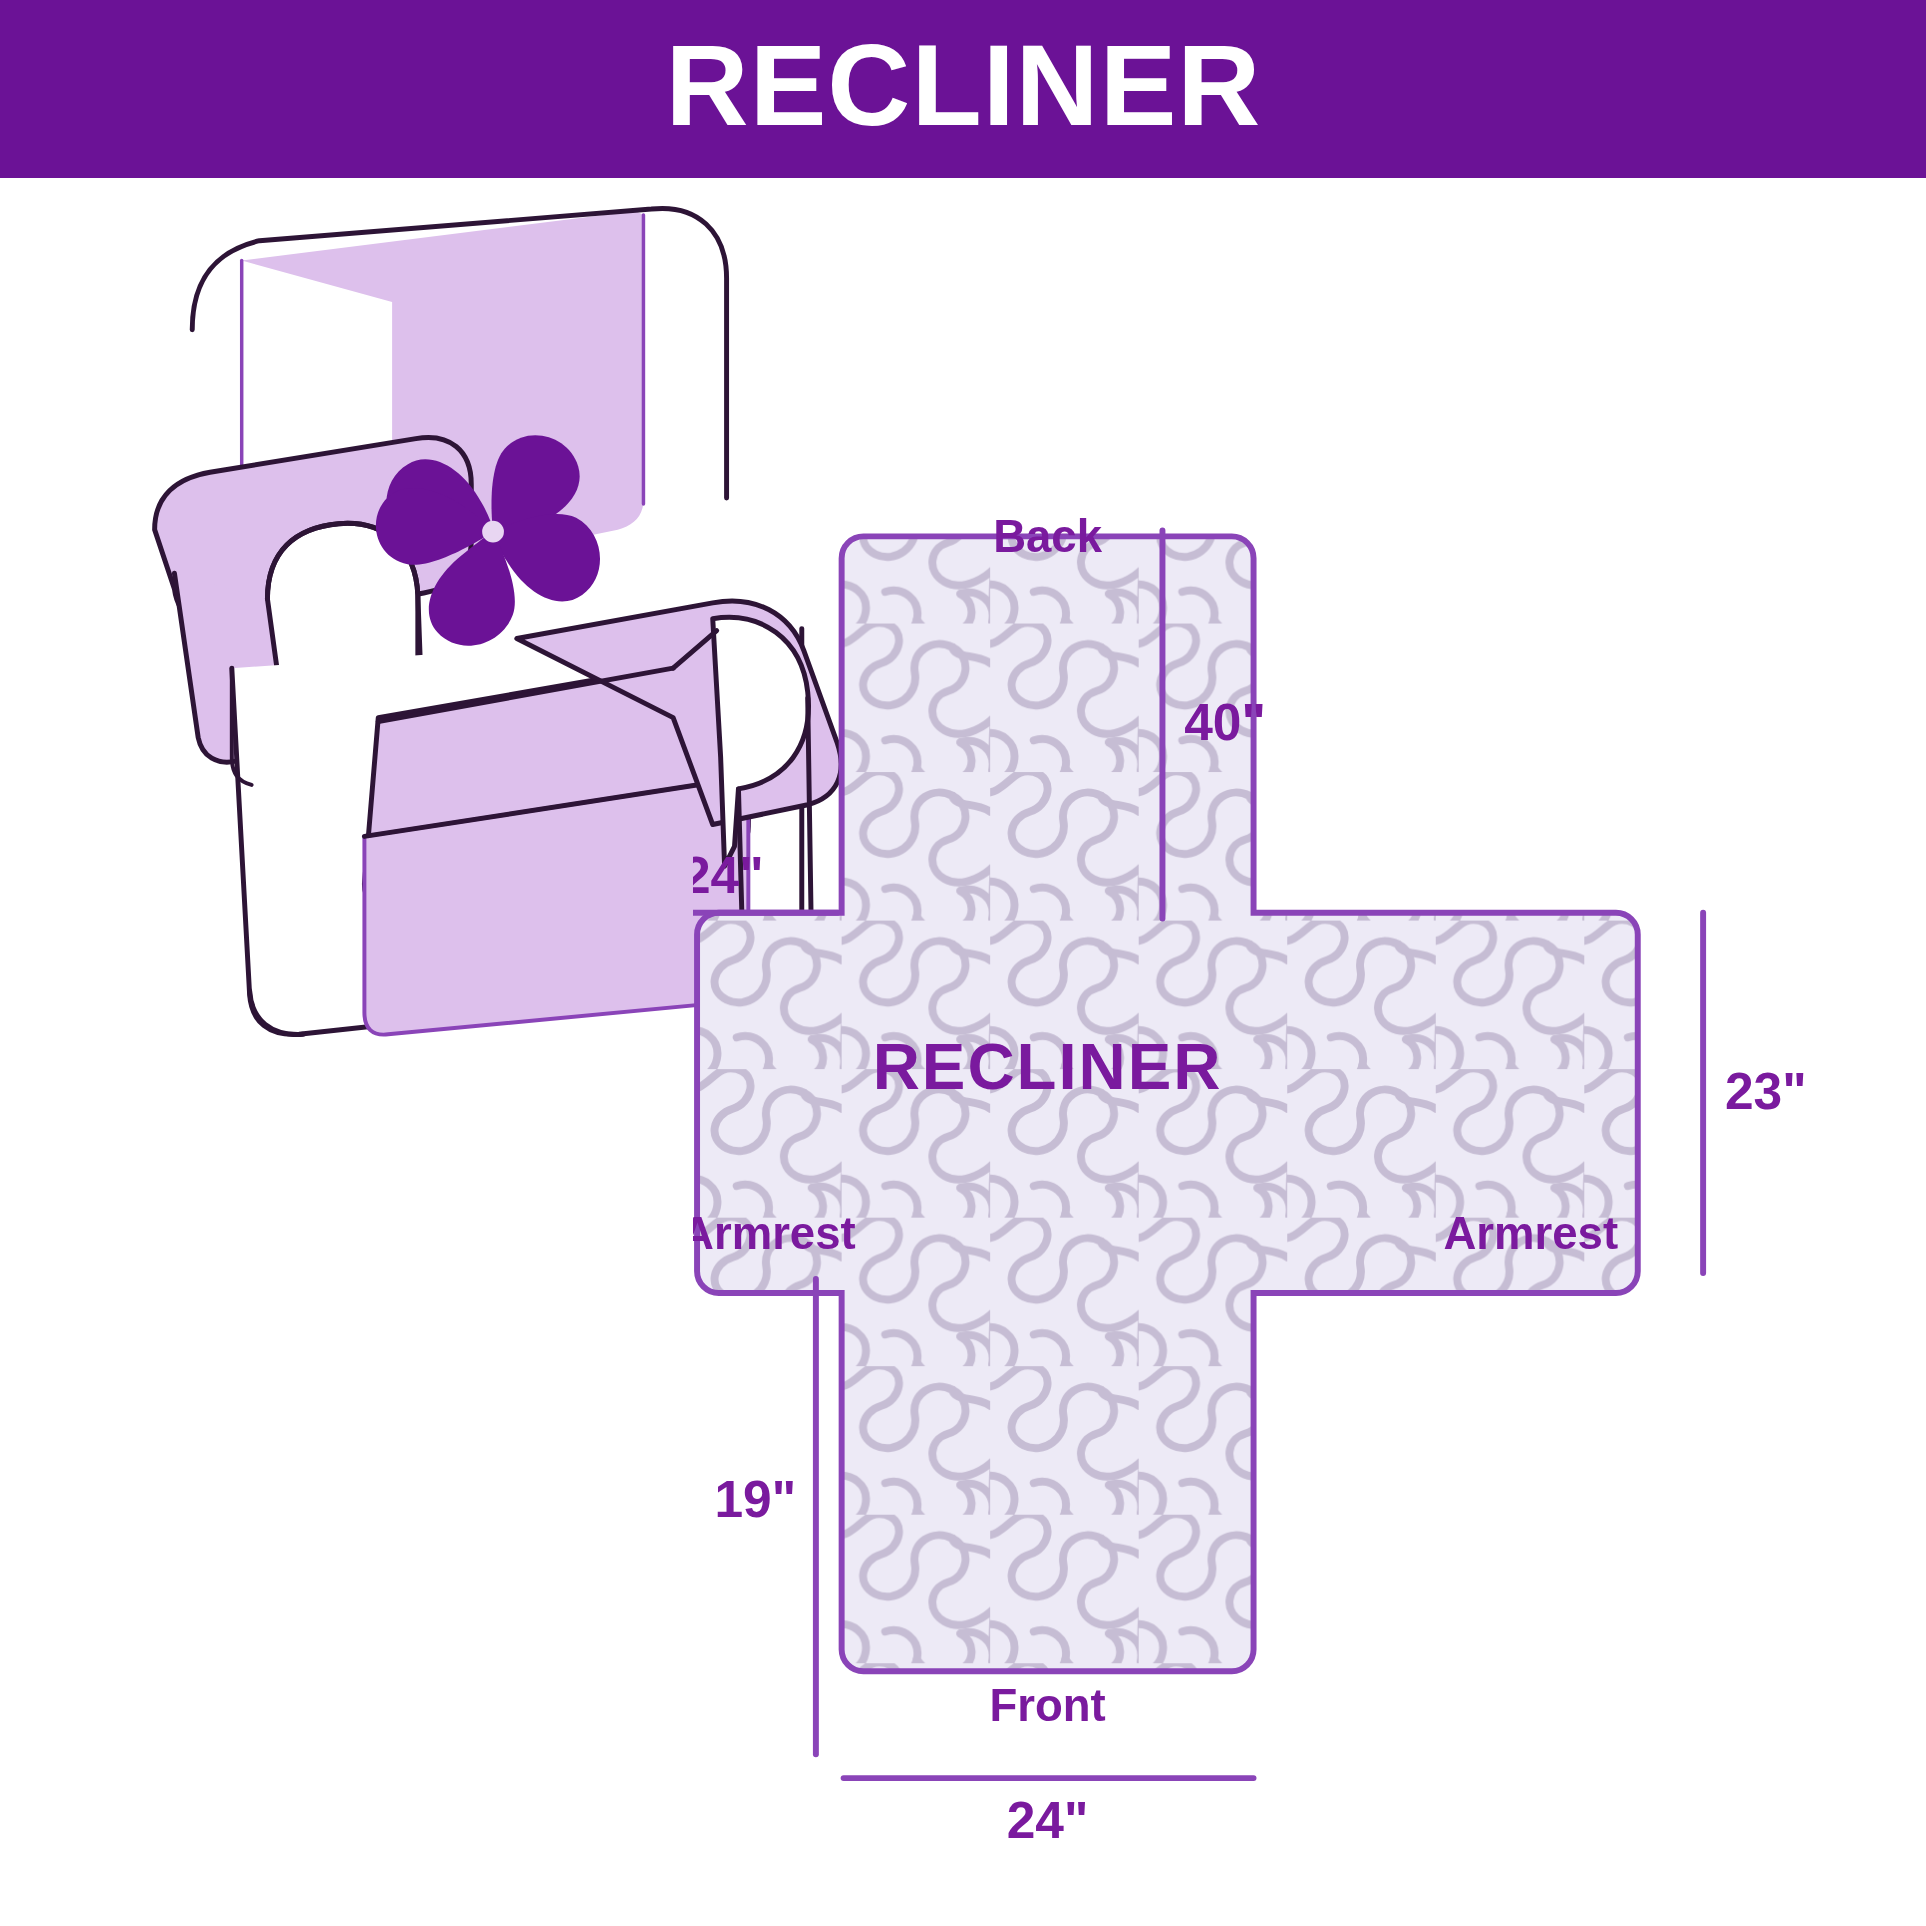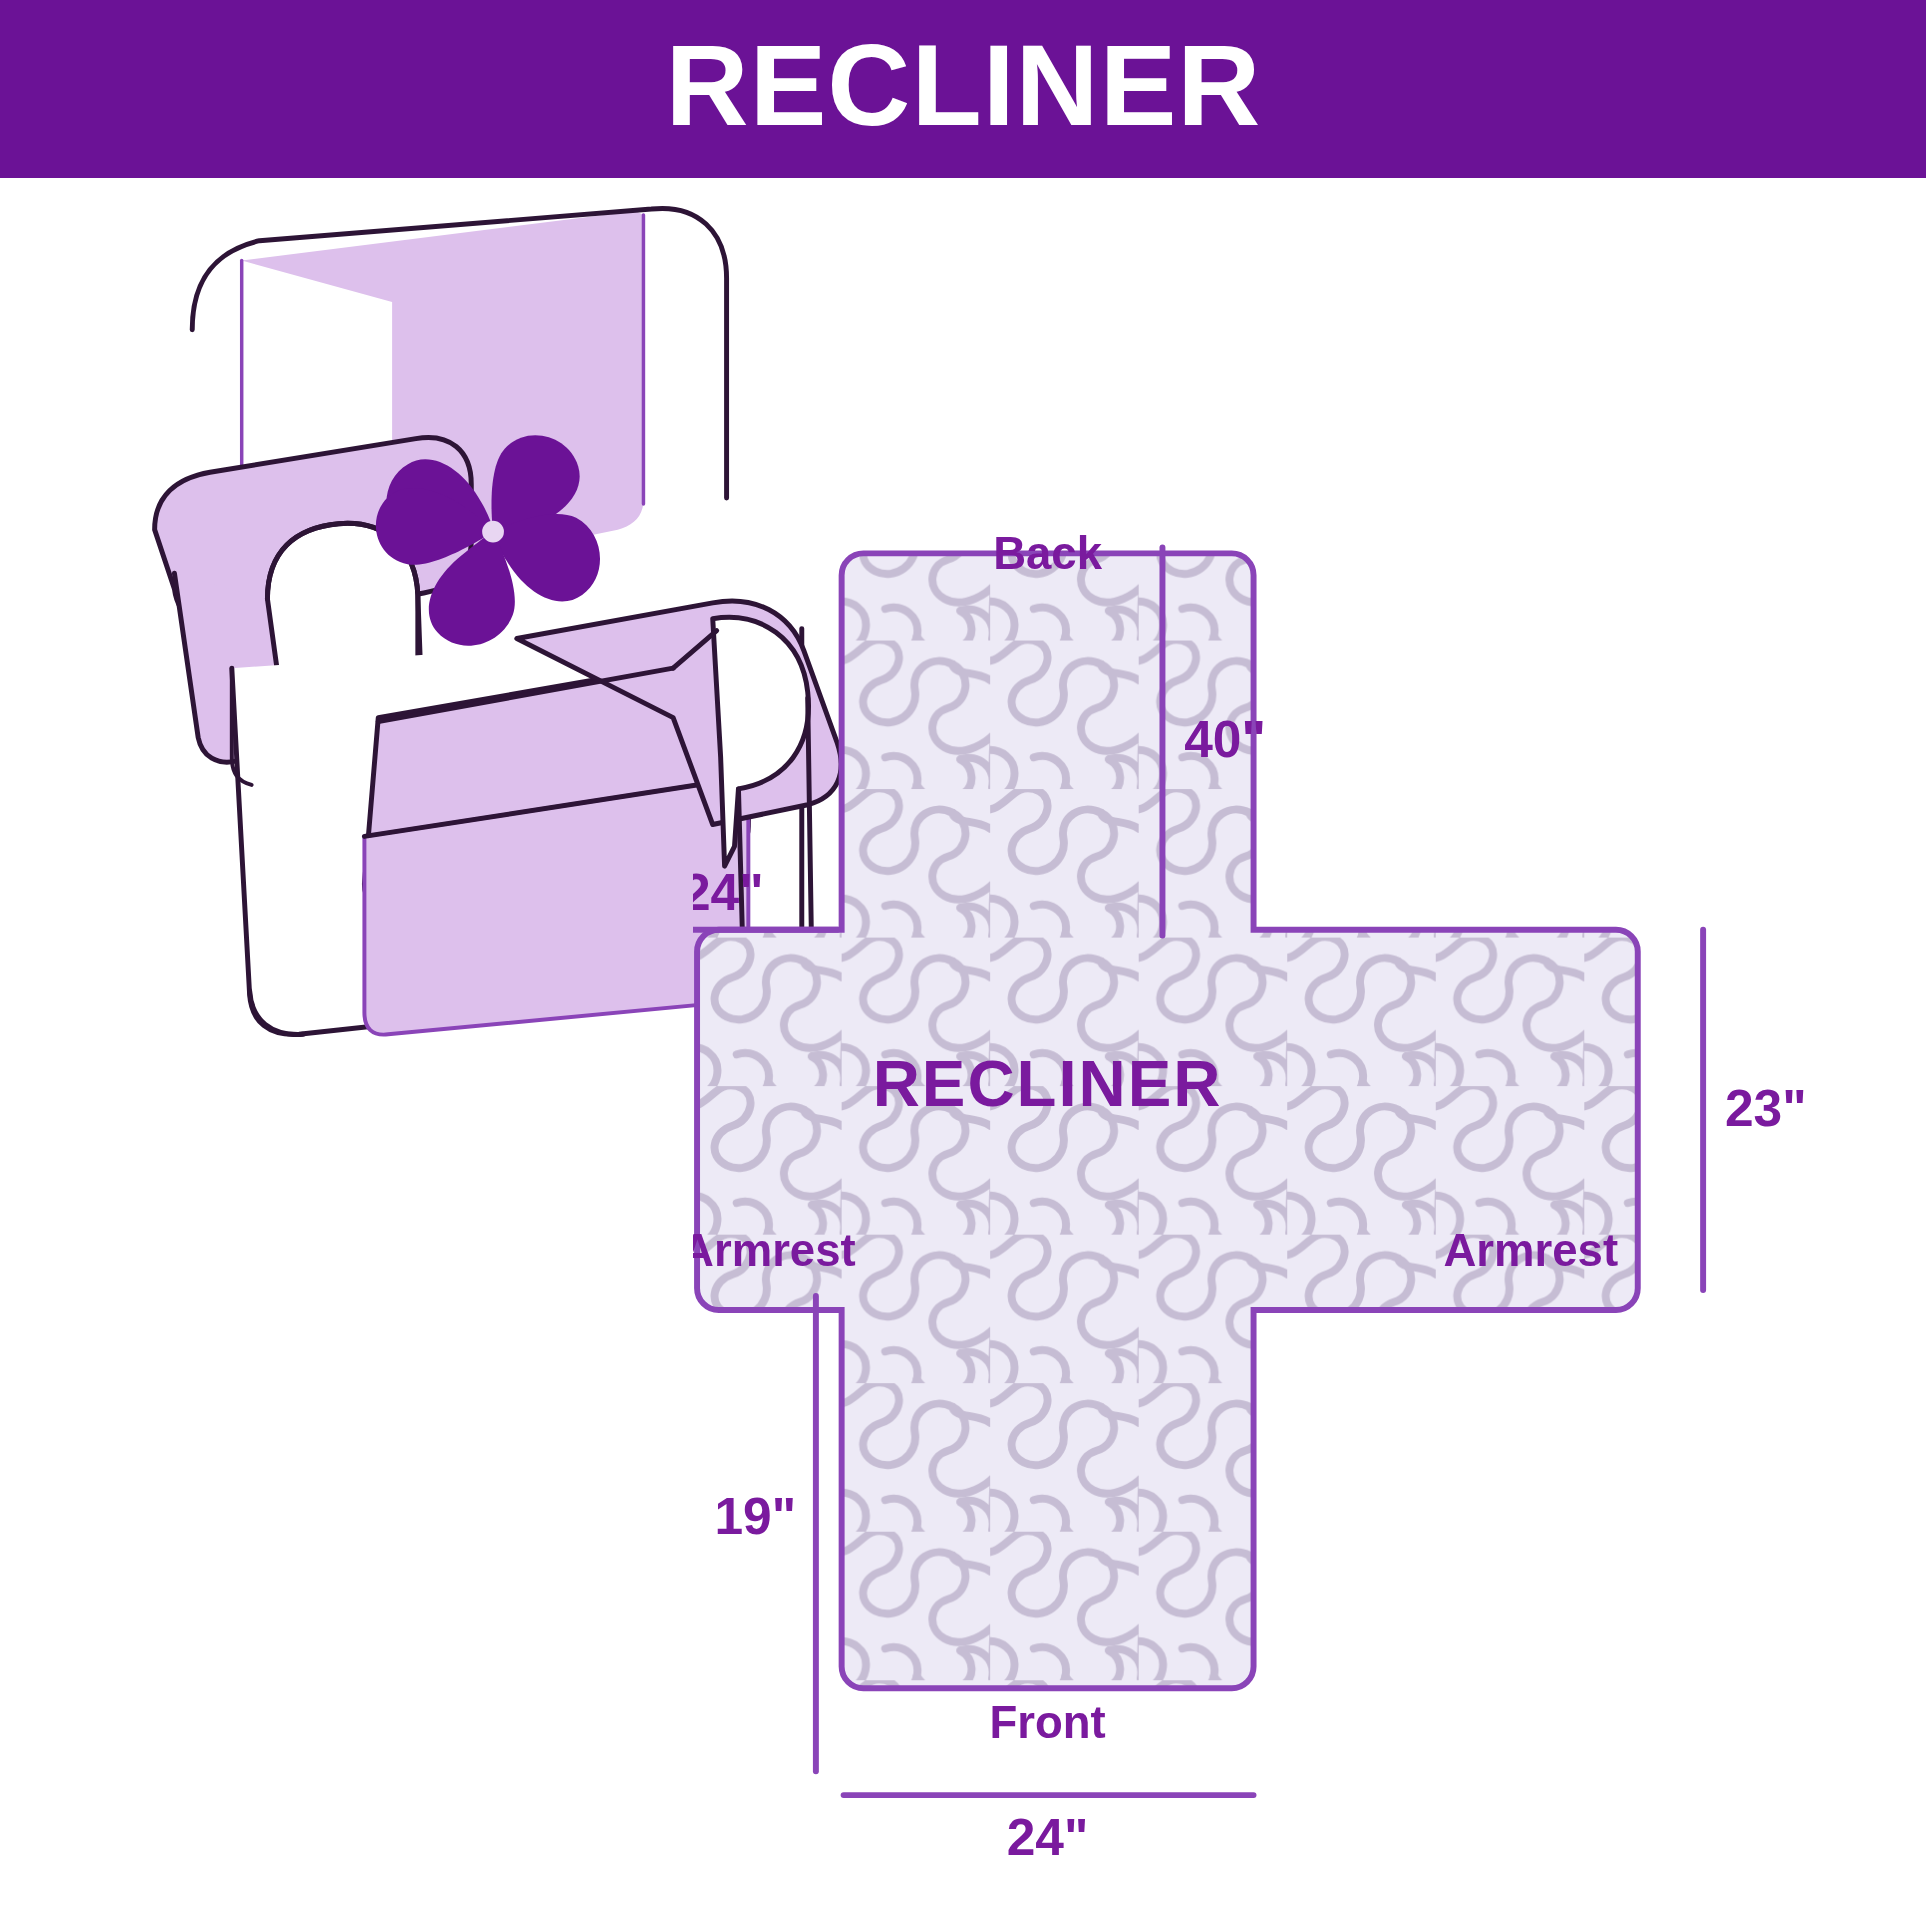--- a/index.html
+++ b/index.html
@@ -39,21 +39,21 @@
   #chair-illustration {
     position: absolute;
     left: 119px; top: 203px;
     width: 851px; height: 871px;
   }
   #chair-illustration svg { display: block; width: 100%; height: 100%; }
 
   
   #cover-diagram {
     position: absolute;
-    left: 693px; top: 492px;
+    left: 693px; top: 475px;
     width: 1234px; height: 1416px;
   }
   #cover-diagram svg { display: block; width: 100%; height: 100%; }
 
   
   .lbl {
     font-family: "Liberation Sans", sans-serif;
     font-weight: 700;
     fill: #7A1A9E;
   }

